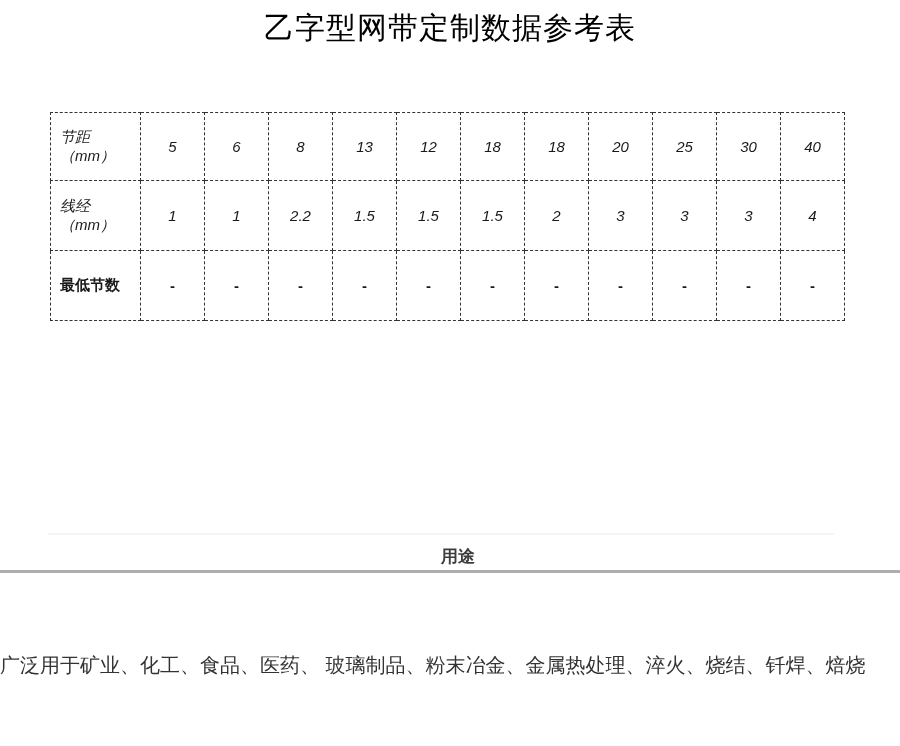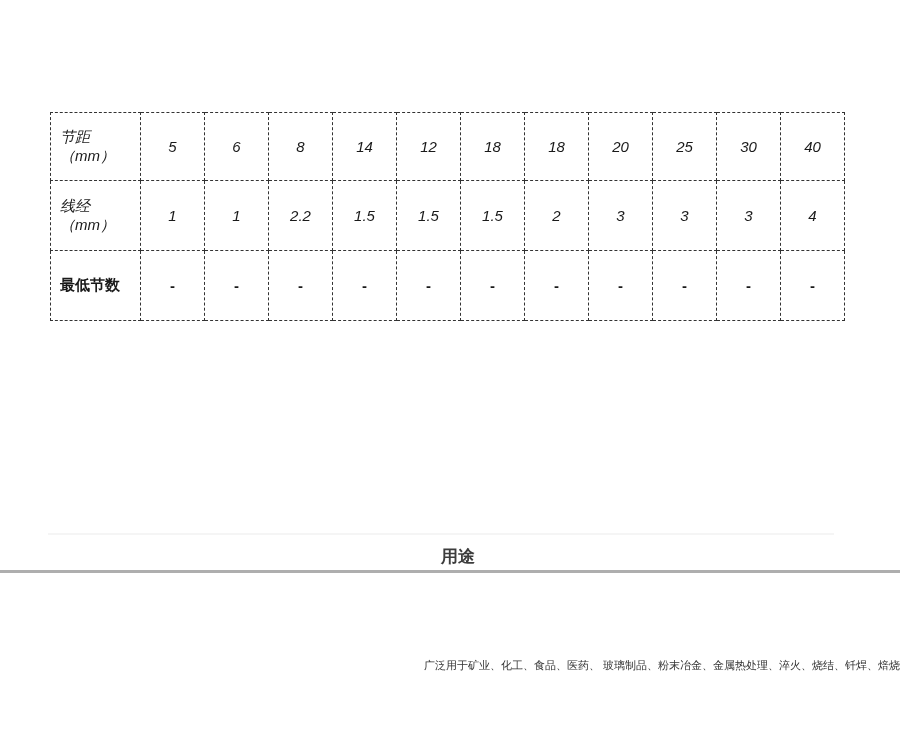--- a/index.html
+++ b/index.html
@@ -78,31 +78,32 @@
     width: 900px;
     height: 3px;
     background: #aeaeae;
   }
   .usage-text {
     position: absolute;
     top: 650px;
     left: 0;
     width: 100%;
     margin: 0;
-    text-align: right;
-    font-size: 11px;
+    text-align: left;
+    font-size: 20px;
     line-height: 30px;
     color: #333333;
   }
 </style>
 </head>
 <body>
 
 <div class="page">
 
+  <h1 class="title">乙字型网带定制数据参考表</h1>
 
   <table class="spec-table">
     <colgroup>
       <col style="width:90px">
       <col>
         <col>
         <col>
         <col>
         <col>
         <col>
@@ -111,21 +112,21 @@
         <col>
         <col>
         <col>
     </colgroup>
     <tbody>
       <tr class="r1">
         <td class="rh">节距（mm）</td>
         <td>5</td>
         <td>6</td>
         <td>8</td>
-        <td>14</td>
+        <td>13</td>
         <td>12</td>
         <td>18</td>
         <td>18</td>
         <td>20</td>
         <td>25</td>
         <td>30</td>
         <td>40</td>
       </tr>
       <tr class="r2">
         <td class="rh">线经（mm）</td>

